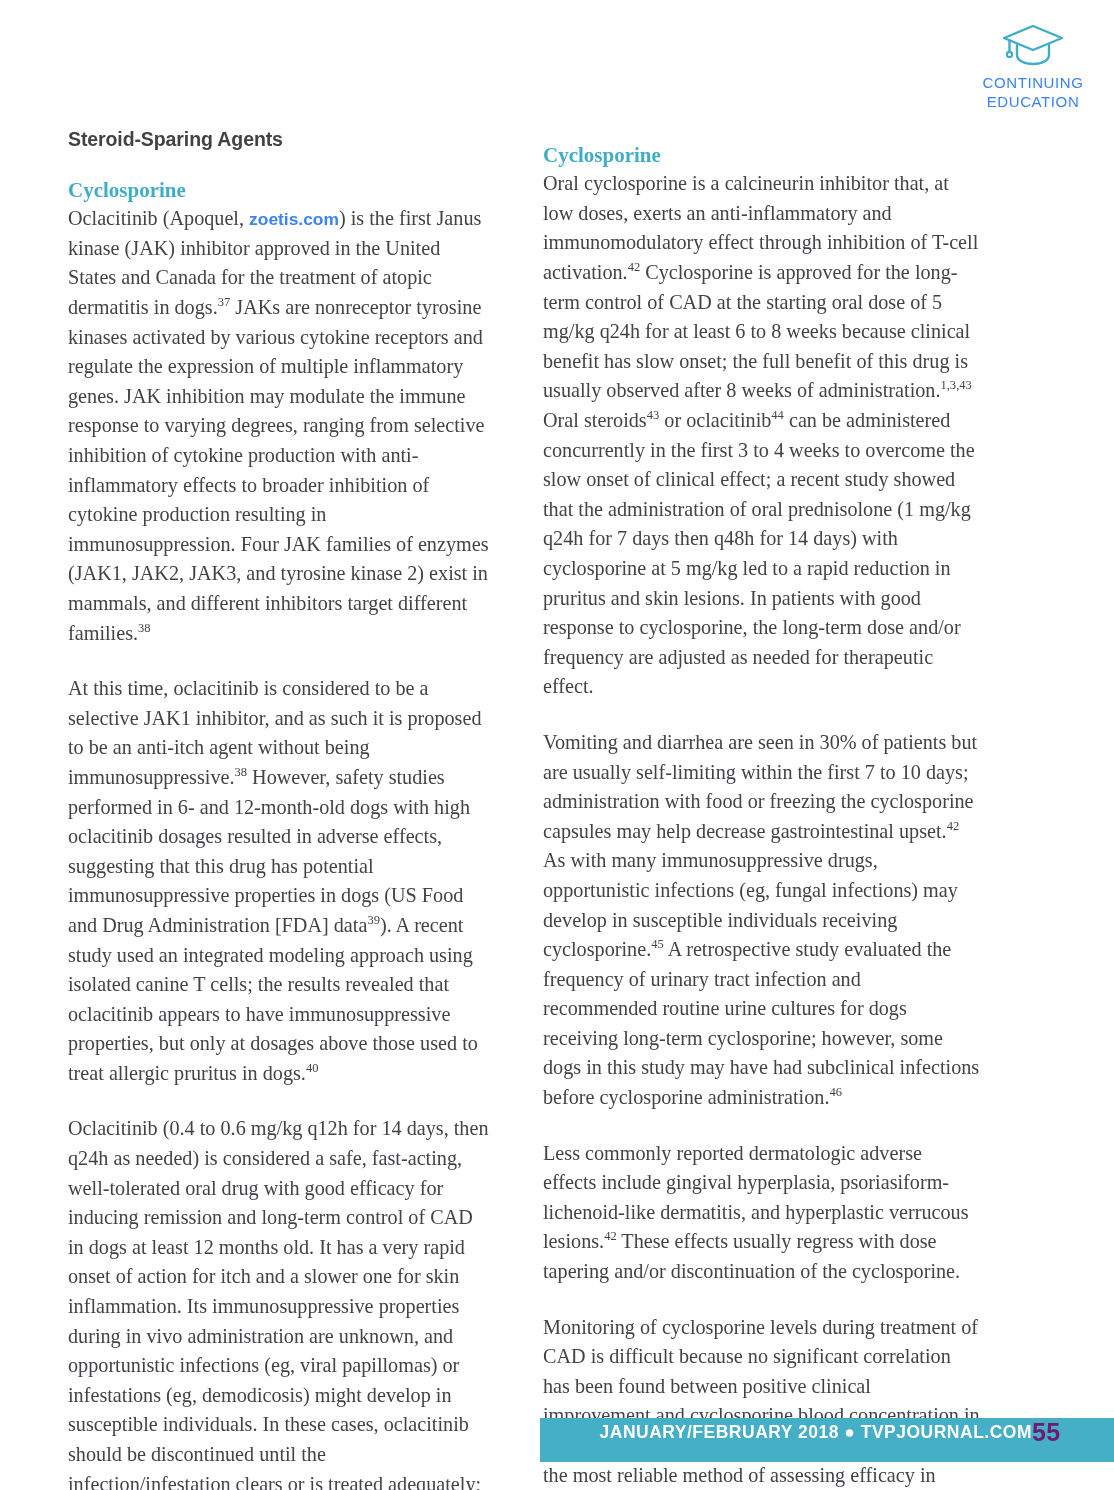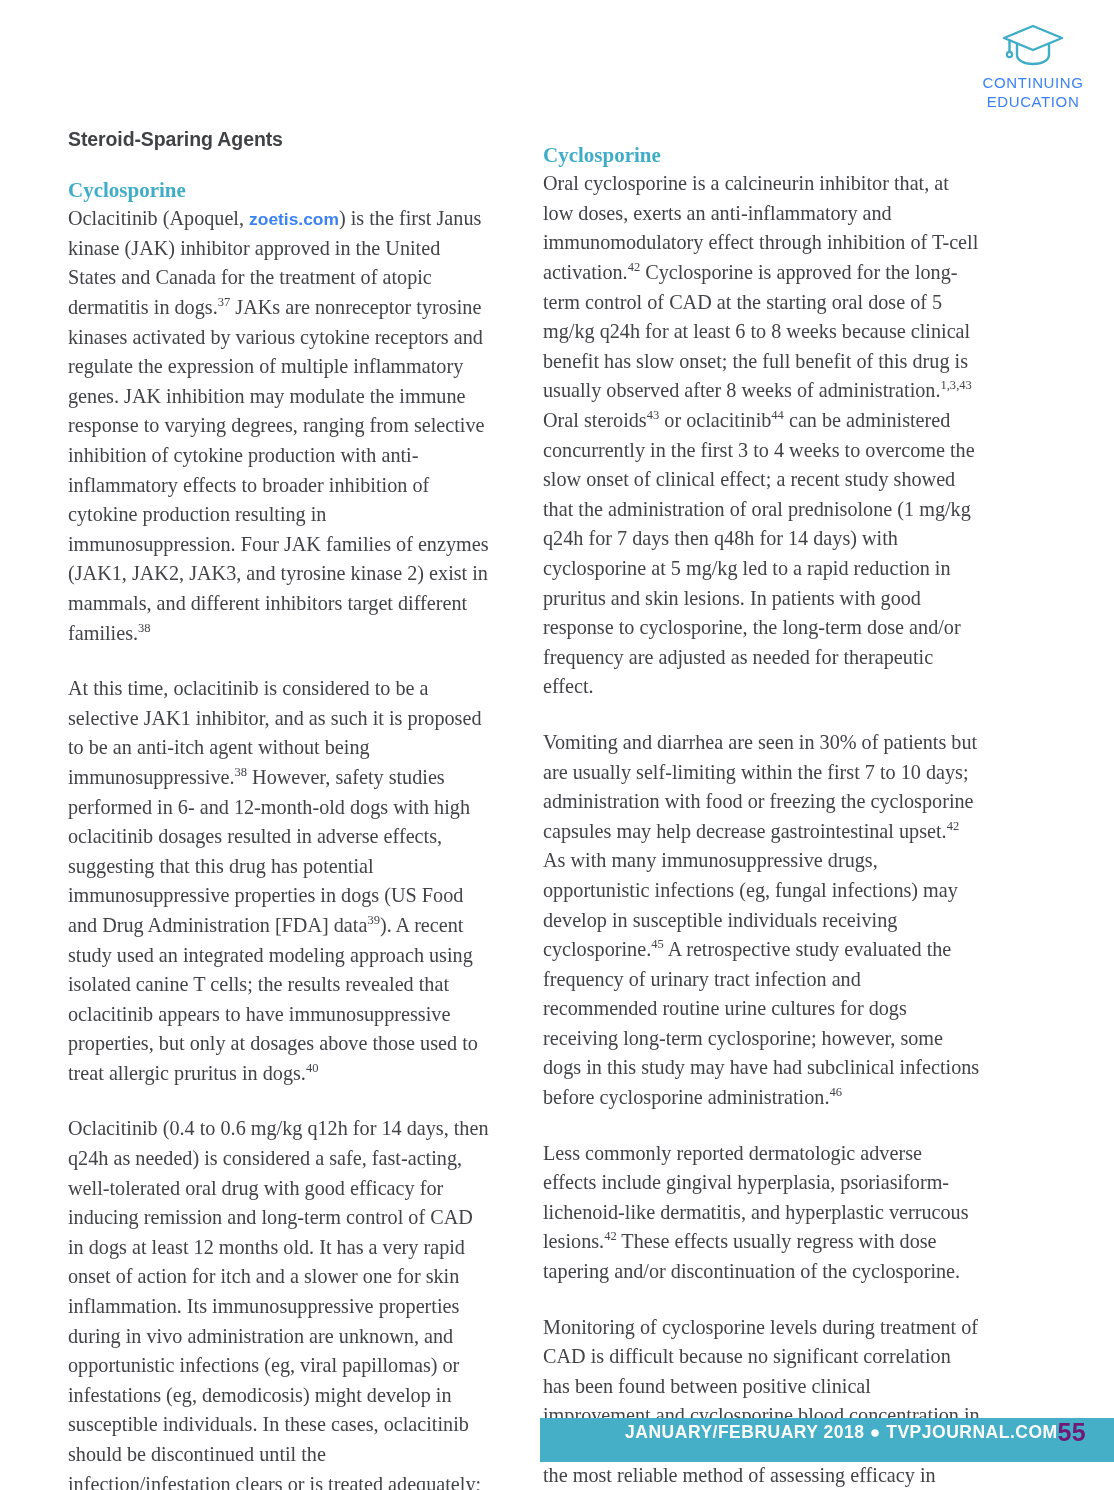--- a/index.html
+++ b/index.html
@@ -98,21 +98,21 @@
   
   .footer-bar {
     position: absolute;
     left: 540px;
     right: 0;
     bottom: 28px;
     height: 44px;
     background: #46afc8;
     display: flex;
     align-items: center;
-    justify-content: flex-end;
+    justify-content: center;
     padding: 0 28px 16px 34px;
     box-sizing: border-box;
   }
   .footer-text {
     font-family: "Liberation Sans", sans-serif;
     font-weight: bold;
     font-size: 17.5px;
     letter-spacing: 0.5px;
     color: #ffffff;
   }

